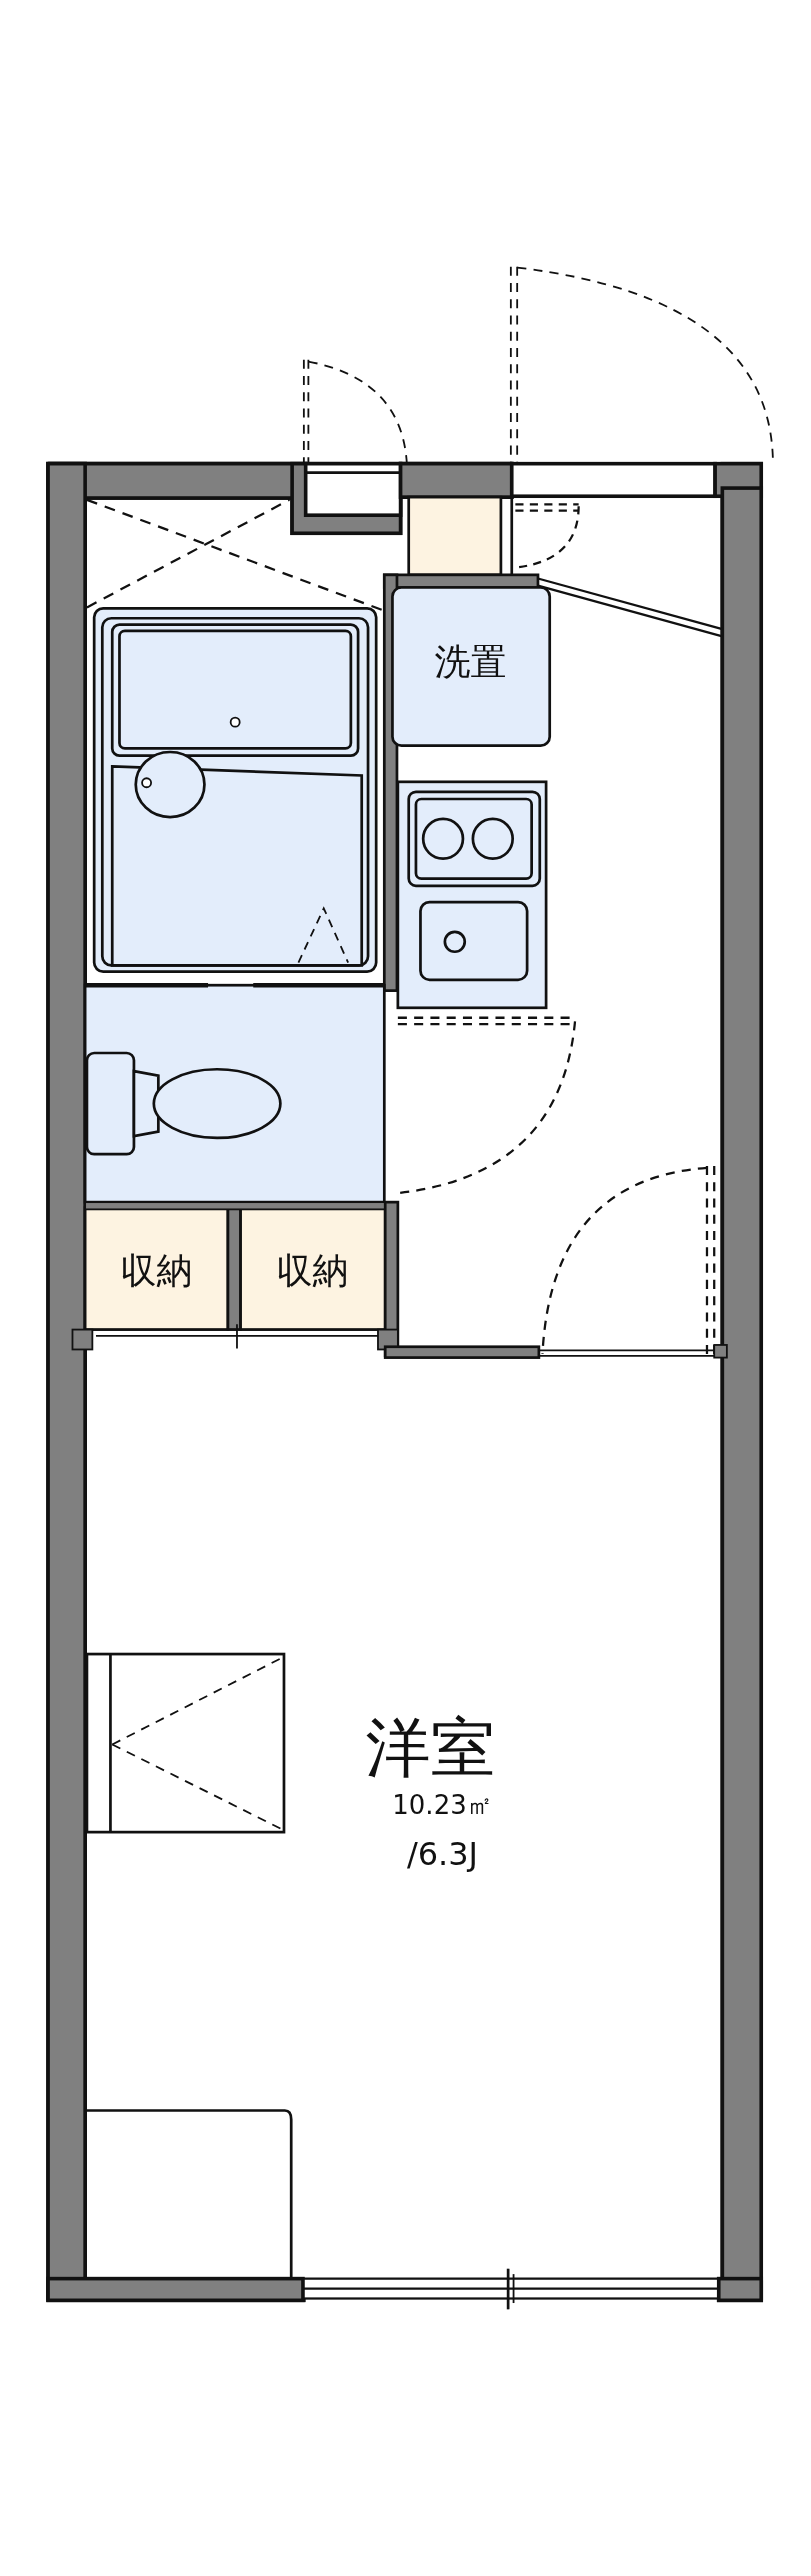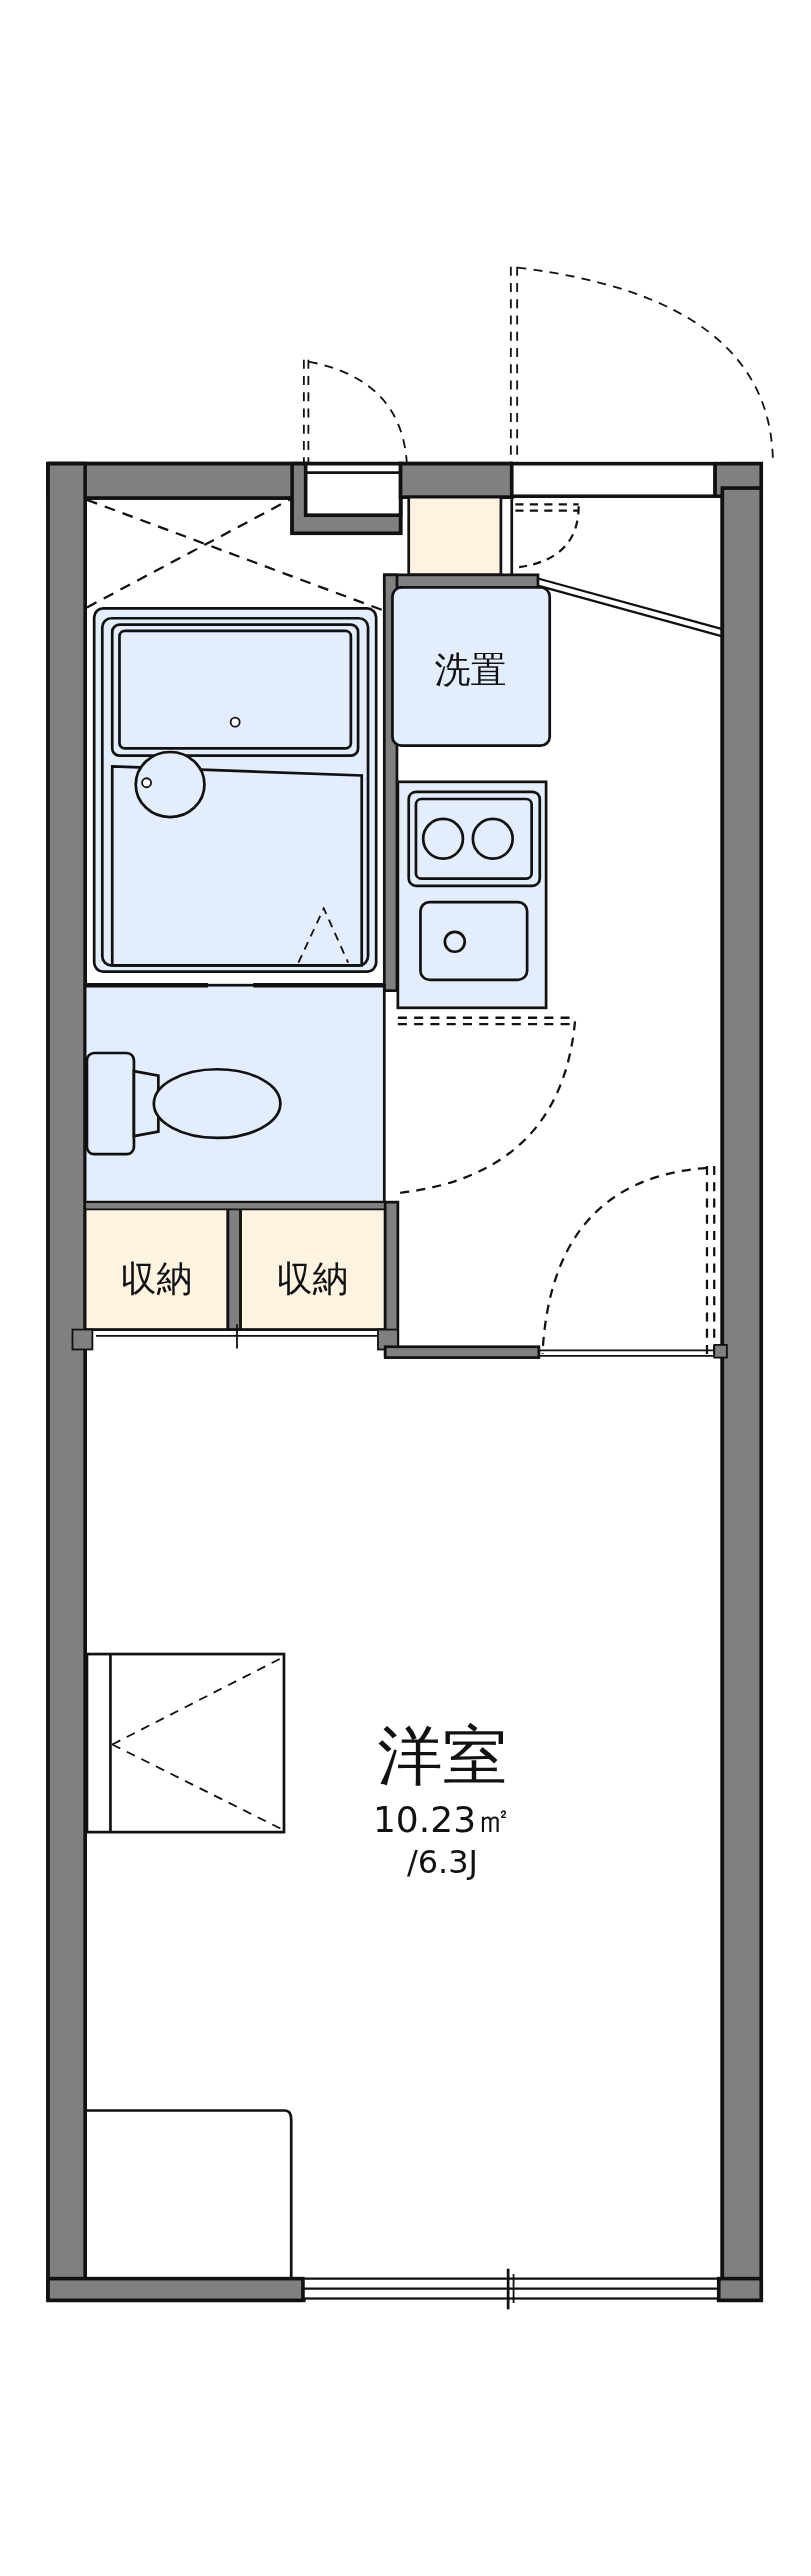--- a/index.html
+++ b/index.html
@@ -1,18 +1,18 @@
 <!DOCTYPE html>
 <html style="font-size:14.5px"><head>
 <meta charset="utf-8">
 <style>
   html, body { margin:0; padding:0; background:#ffffff; }
   body { width:812px; height:2576px; position:relative; overflow:hidden; font-family:"DejaVu Sans", sans-serif; }
   svg { position:absolute; left:0; top:0; }
-  .lbl { position:absolute; color:#111; text-align:center; white-space:nowrap;margin-top:8px; }
+  .lbl { position:absolute; color:#111; text-align:center; white-space:nowrap; }
 </style>
 </head>
 <body>
 
 <svg width="812" height="2576" viewBox="0 0 898 2850">
 
   <g fill="none" stroke="#111" stroke-width="2" stroke-dasharray="10,8">
     <path d="M 565 295 L 565 514"></path>
     <path d="M 572 295 L 572 514"></path>
     <path d="M 572 296 Q 855 330 855 514"></path>
@@ -144,18 +144,18 @@
   <rect x="53" y="2521" width="282" height="24" fill="#808080" stroke="#111" stroke-width="4"></rect>
   <rect x="795" y="2521" width="47" height="24" fill="#808080" stroke="#111" stroke-width="4"></rect>
 </svg>
 
 <div class="lbl" style="left:392px; top:638px; width:157px; font-size:36px;">洗置</div>
 
 <div class="lbl" style="left:85px; top:1247px; width:143px; font-size:36px;">収納</div>
 
 <div class="lbl" style="left:240px; top:1247px; width:145px; font-size:36px;">収納</div>
 
-<div class="lbl" style="left:325px; top:1704px; width:235px; font-size:65px;">洋室</div>
+<div class="lbl" style="left:313px; top:1704px; width:235px; font-size:65px;">洋室</div>
 
-<div class="lbl" style="left:325px; top:1788px; width:235px; font-size:36px;">10.23㎡</div>
+<div class="lbl" style="left:325px; top:1788px; width:235px; font-size:26px;">10.23㎡</div>
 
 <div class="lbl" style="left:325px; top:1835px; width:235px; font-size:32px;">/6.3J</div>
 
 
 </body></html>

